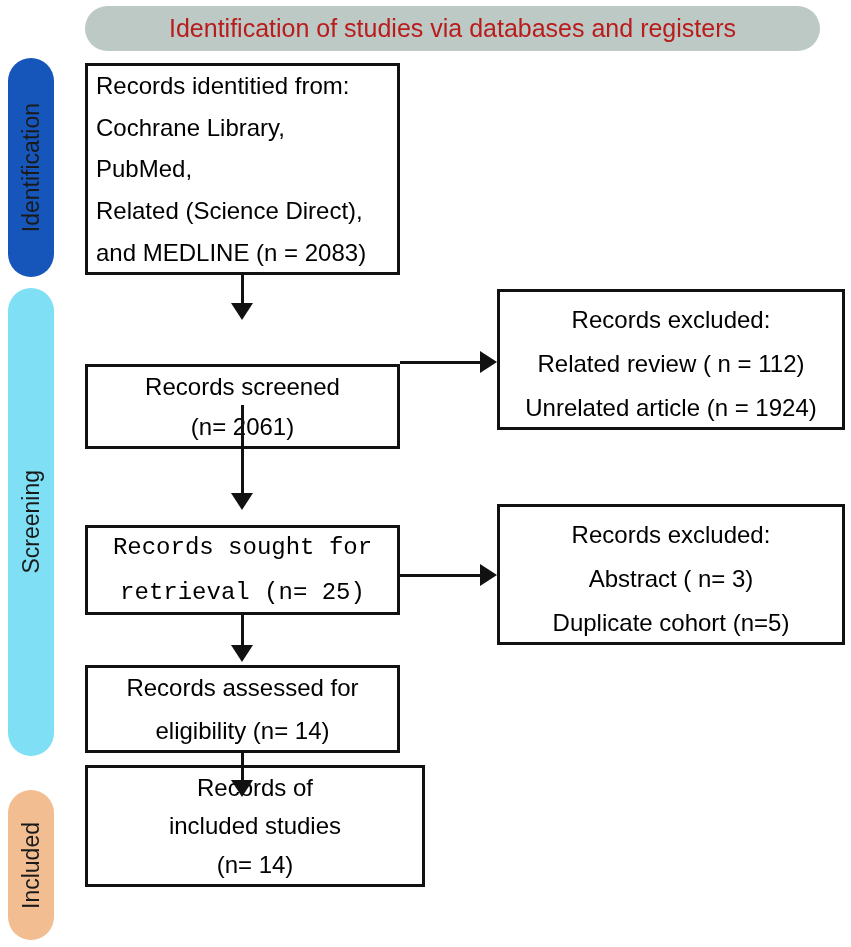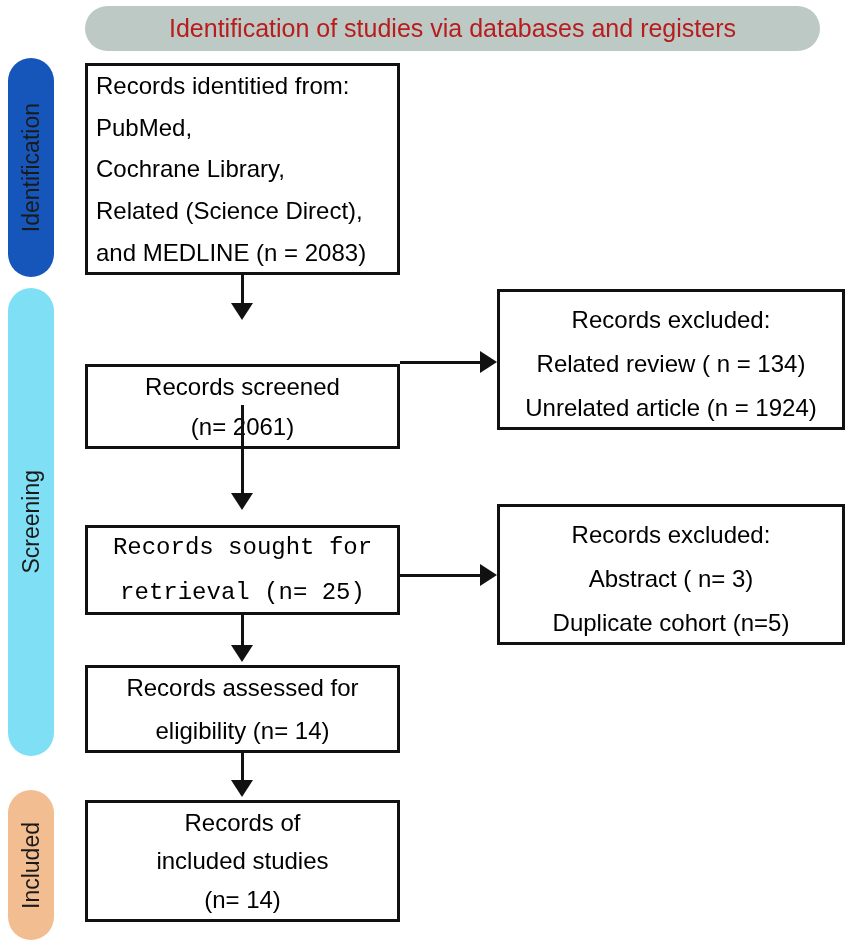--- a/index.html
+++ b/index.html
@@ -100,21 +100,21 @@
   #box-records-screened {
     left: 85px;  top: 320px; width: 315px;  height: 85px; margin-top: 44px;
   }
   #box-records-sought {
     left: 85px;  top: 525px; width: 315px;  height: 90px; font-family: Liberation Mono, monospace;
   }
   #box-records-assessed {
     left: 85px;  top: 665px; width: 315px;  height: 88px;
   }
   #box-records-included {
-    left: 85px;  top: 800px; width: 315px;  height: 122px;
+    left: 85px;  top: 765px; width: 340px;  height: 122px;
   }
   #box-excluded-screening {
     left: 497px; top: 289px; width: 348px;  height: 141px;
   }
   #box-excluded-retrieval {
     left: 497px; top: 504px; width: 348px;  height: 141px;
   }
   #box-excluded-screening .line,
   #box-excluded-retrieval .line {
     font-size: 24px;
@@ -174,34 +174,34 @@
   </div>
   <div class="stage-pill" id="stage-screening">
     <span class="stage-pill-text">Screening</span>
   </div>
   <div class="stage-pill" id="stage-included">
     <span class="stage-pill-text">Included</span>
   </div>
 
   <div class="flow-box align-left" id="box-records-identified">
     <div class="line">Records identitied from:</div>
+    <div class="line">Cochrane Library,</div>
     <div class="line">PubMed,</div>
-    <div class="line">Cochrane Library,</div>
     <div class="line">Related (Science Direct),</div>
     <div class="line">and MEDLINE (n = 2083)</div>
   </div>
 
   <div class="flow-box align-center" id="box-records-screened">
     <div class="line">Records screened</div>
     <div class="line">(n= 2061)</div>
   </div>
 
   <div class="flow-box align-center" id="box-excluded-screening">
     <div class="line">Records excluded:</div>
-    <div class="line">Related review ( n = 134)</div>
+    <div class="line">Related review ( n = 112)</div>
     <div class="line">Unrelated article (n = 1924)</div>
   </div>
 
   <div class="flow-box align-center" id="box-records-sought">
     <div class="line">Records sought for</div>
     <div class="line">retrieval (n= 25)</div>
   </div>
 
   <div class="flow-box align-center" id="box-excluded-retrieval">
     <div class="line">Records excluded:</div>

